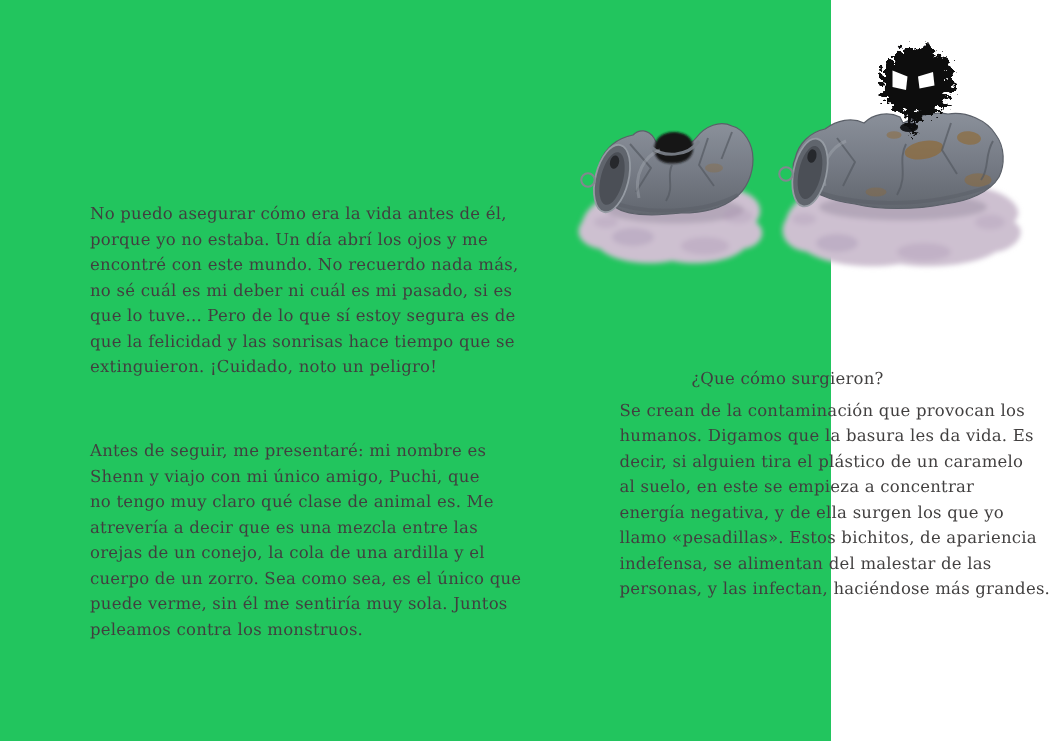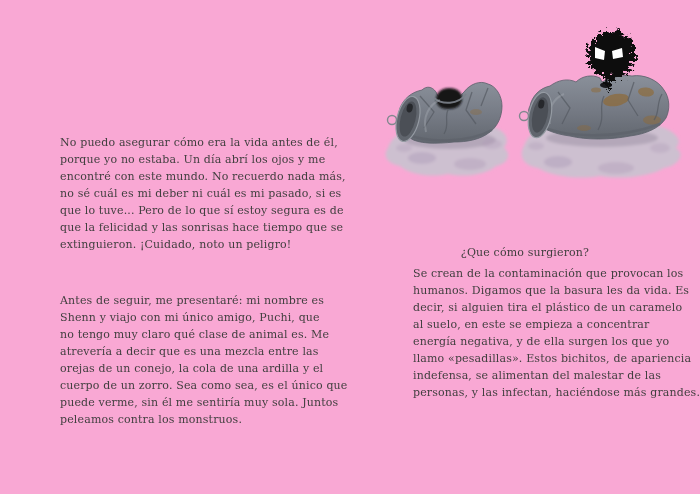--- a/index.html
+++ b/index.html
@@ -2,21 +2,21 @@
 <html><head>
 <meta charset="utf-8">
 <style>
   html, body { margin: 0; padding: 0; }
   body {
     width: 700px; height: 494px;
     background: #ffffff;
     font-family: "DejaVu Serif", "Liberation Serif", serif;
     overflow: hidden;
   }
-  .spread { position: relative; width: 700px; height: 494px; background: #f9a8d4; }
+  .spread { position: relative; width: 554px; height: 494px; background: #22c55e; }
 
   .story-text {
     position: absolute;
     color: #413f3f;
     font-size: 11px;
     line-height: 17px;
     letter-spacing: 0.15px;
     white-space: pre;
   }
   .left-col { left: 60px; top: 100px; }

